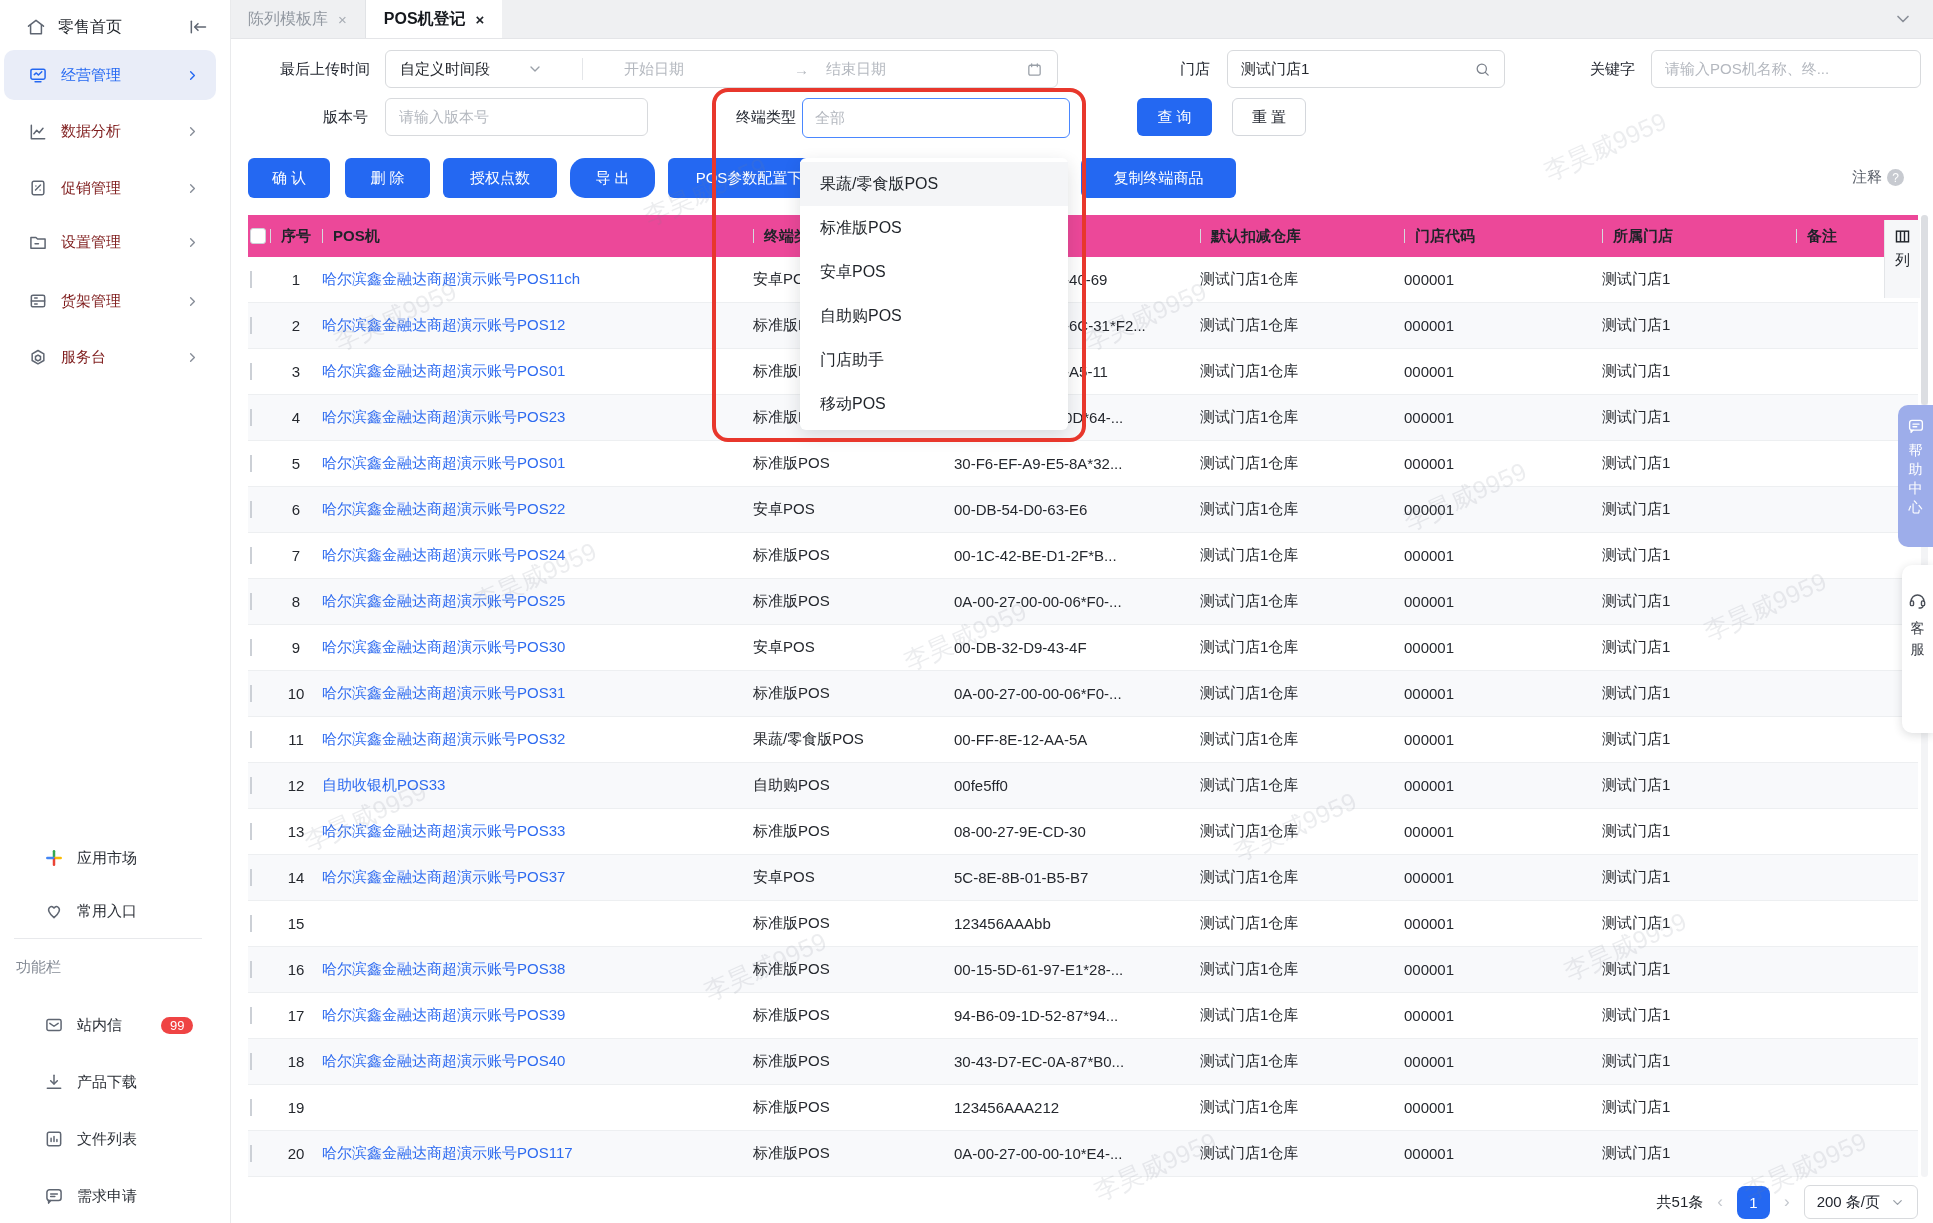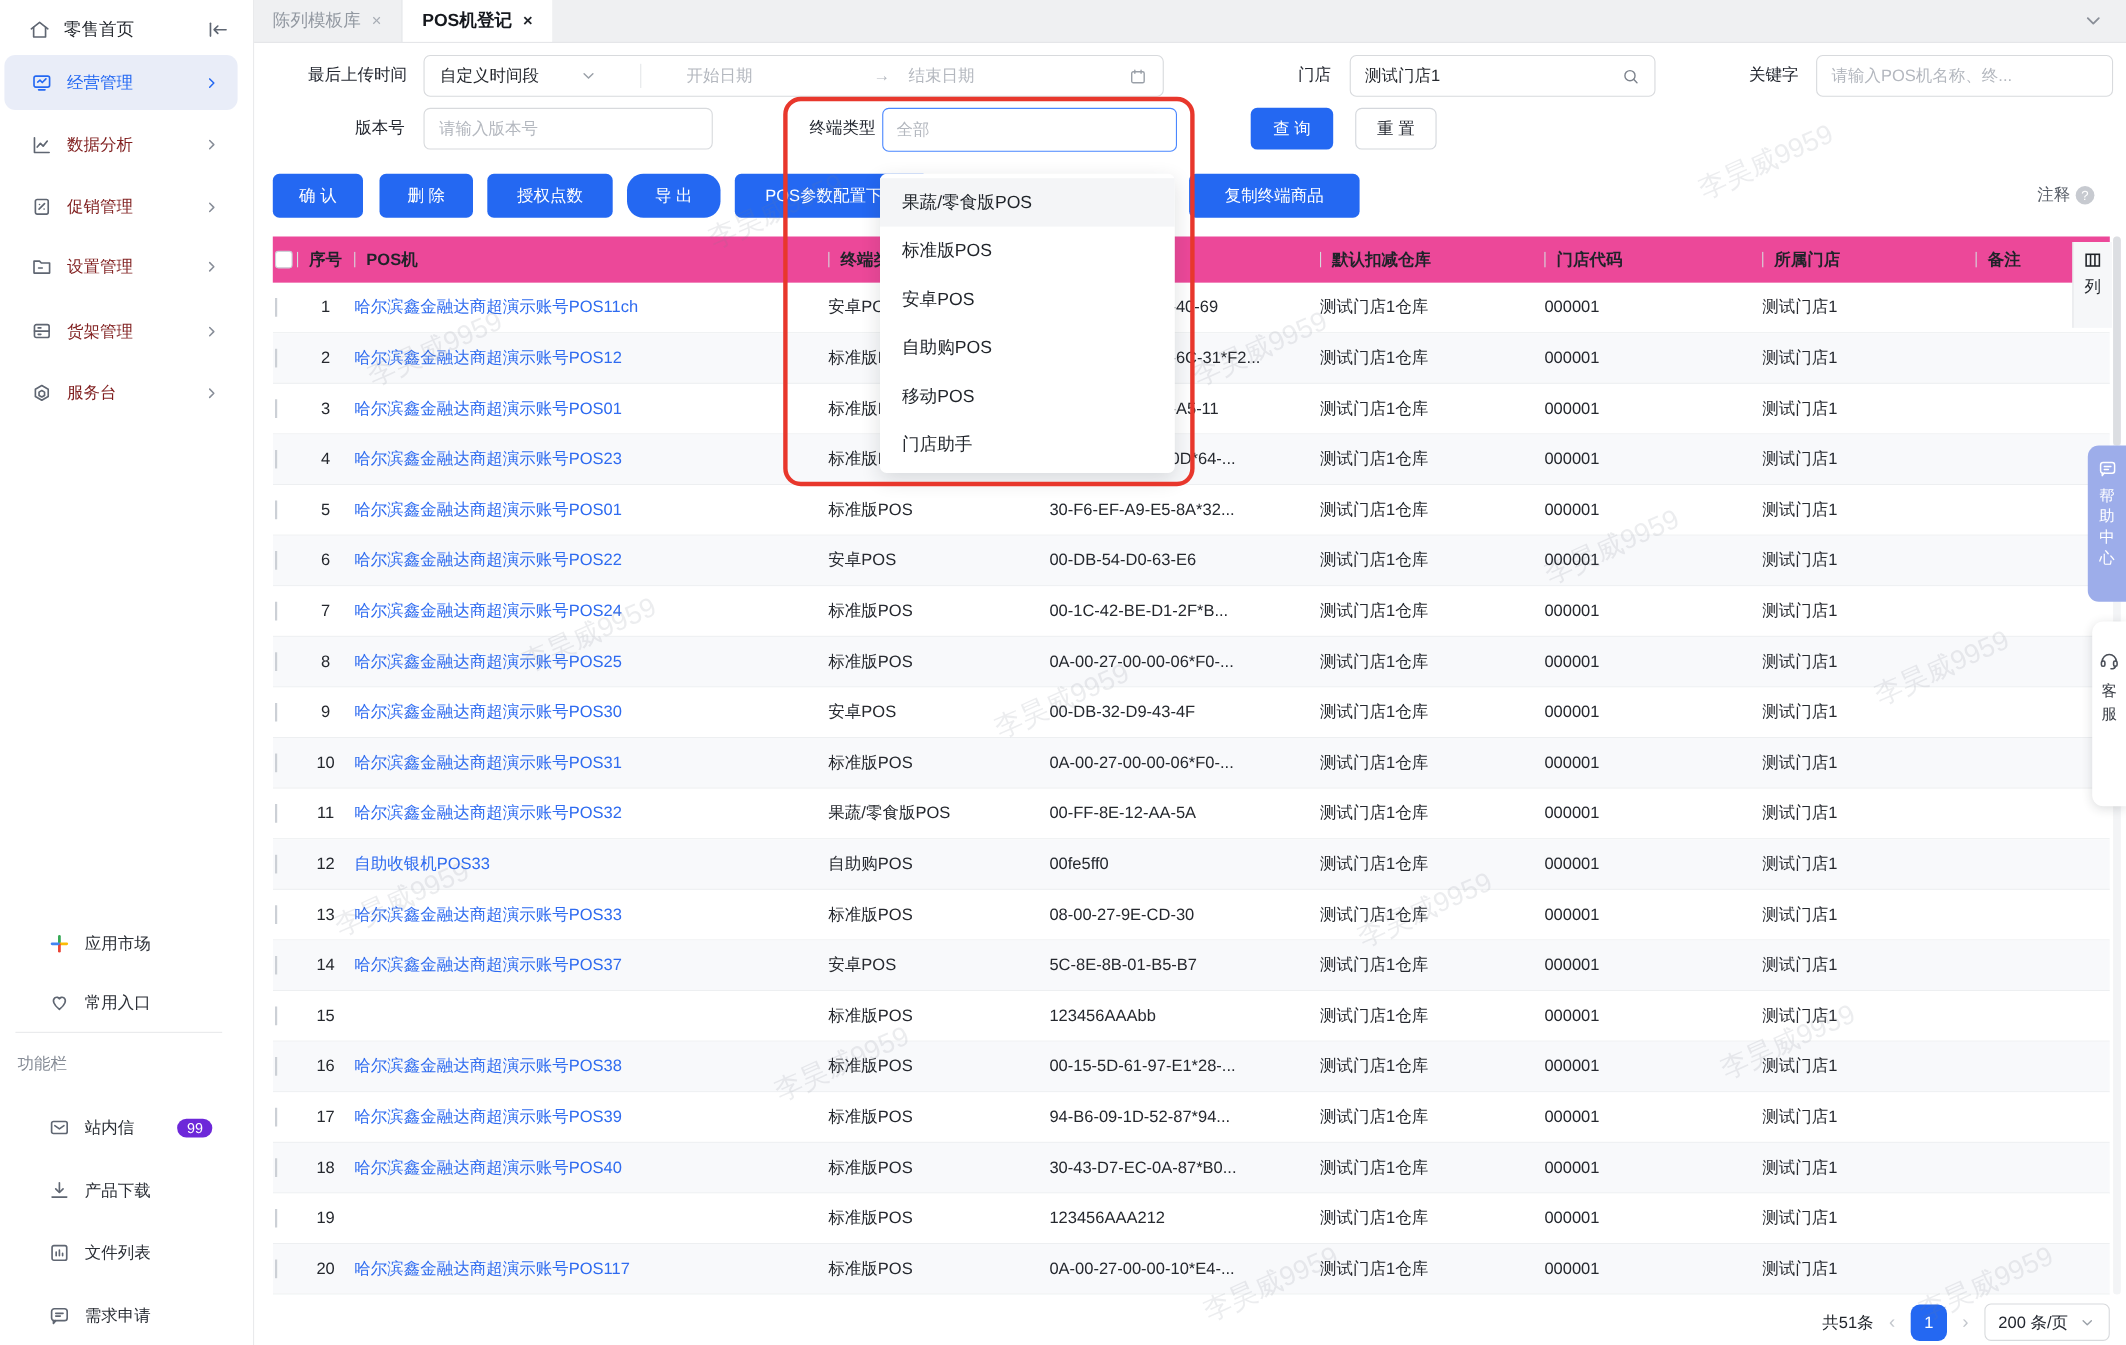--- a/index.html
+++ b/index.html
@@ -16,21 +16,21 @@
   .side-item{position:absolute;left:4px;width:212px;height:50px;border-radius:10px;display:flex;align-items:center;gap:13px;padding-left:24px;box-sizing:border-box;color:#7f1d1d;cursor:pointer;}
   .side-item .chev{position:absolute;right:16px;color:#878d98;}
   .side-item.active{background:#e9edf8;color:#2468f2;}
   .side-item.active .chev{color:#2468f2;}
   .side-item .icn{color:#5f6672;}
   .side-item.active .icn{color:#2468f2;}
   .side-sec{position:absolute;left:0;width:230px;height:40px;display:flex;align-items:center;gap:13px;padding-left:44px;box-sizing:border-box;color:#2b2f36;}
   .side-sec .icn{color:#5f6672;}
   .side-divider{position:absolute;left:14px;width:188px;height:1px;background:#e8e9ec;}
   .side-section-label{position:absolute;left:16px;color:#868c96;font-size:15px;}
-  .badge{background:#6d28d9;color:#fff;border-radius:10px;font-size:13px;padding:1px 9px;margin-left:26px;}
+  .badge{background:#ef4444;color:#fff;border-radius:10px;font-size:13px;padding:1px 9px;margin-left:26px;}
 
   
   .tabbar{left:230px;top:0;width:1703px;height:38px;background:#eff0f2;border-bottom:1px solid #e4e5e8;display:flex;align-items:stretch;}
   .tab{display:flex;align-items:center;gap:10px;padding:0 18px;font-size:16px;color:#9298a1;border-right:1px solid #e1e3e6;cursor:pointer;}
   .tab .x{font-size:15px;color:#a7acb4;}
   .tab.active{background:#fff;color:#15181d;font-weight:700;border-right:none;}
   .tab.active .x{color:#1f2329;}
   .tab-caret{position:absolute;right:14px;top:9px;color:#8a8f98;cursor:pointer;}
 
   
@@ -634,18 +634,18 @@
   </div>
 
   <div class="abs tt-input">
     <span class="ph">全部</span>
   </div>
   <div class="abs dd-panel" id="dd-panel">
       <div class="dd-item hl">果蔬/零食版POS</div>
       <div class="dd-item">标准版POS</div>
       <div class="dd-item">安卓POS</div>
       <div class="dd-item">自助购POS</div>
+      <div class="dd-item">门店助手</div>
       <div class="dd-item">移动POS</div>
-      <div class="dd-item">门店助手</div>
     </div>
   <div class="abs red-box"></div>
 
 </div>
 
 </body></html>

